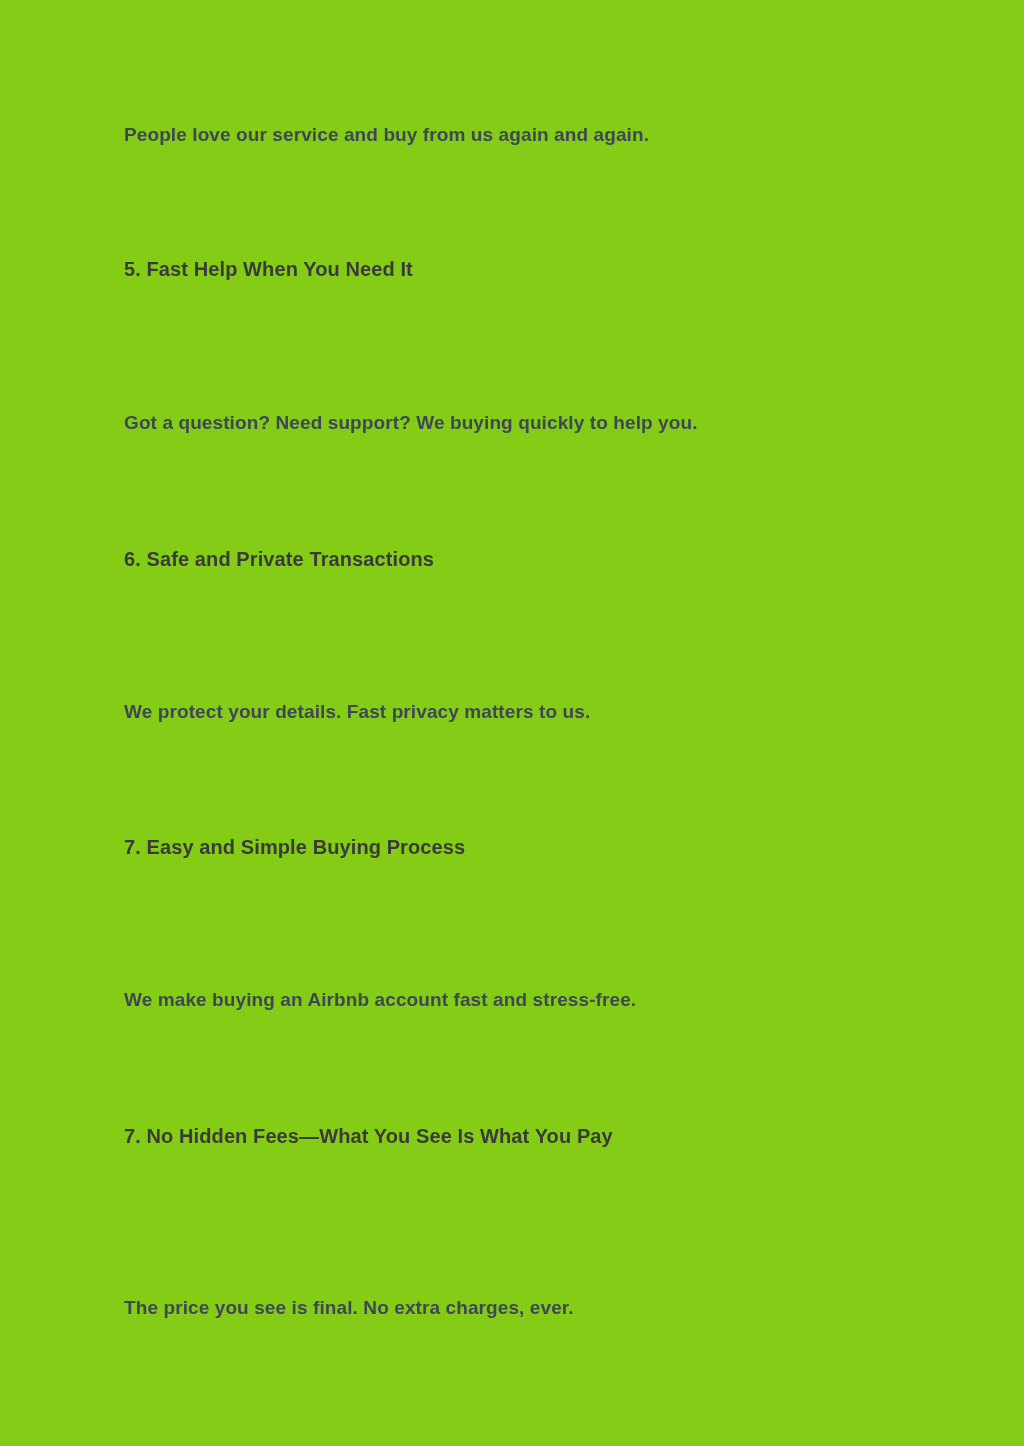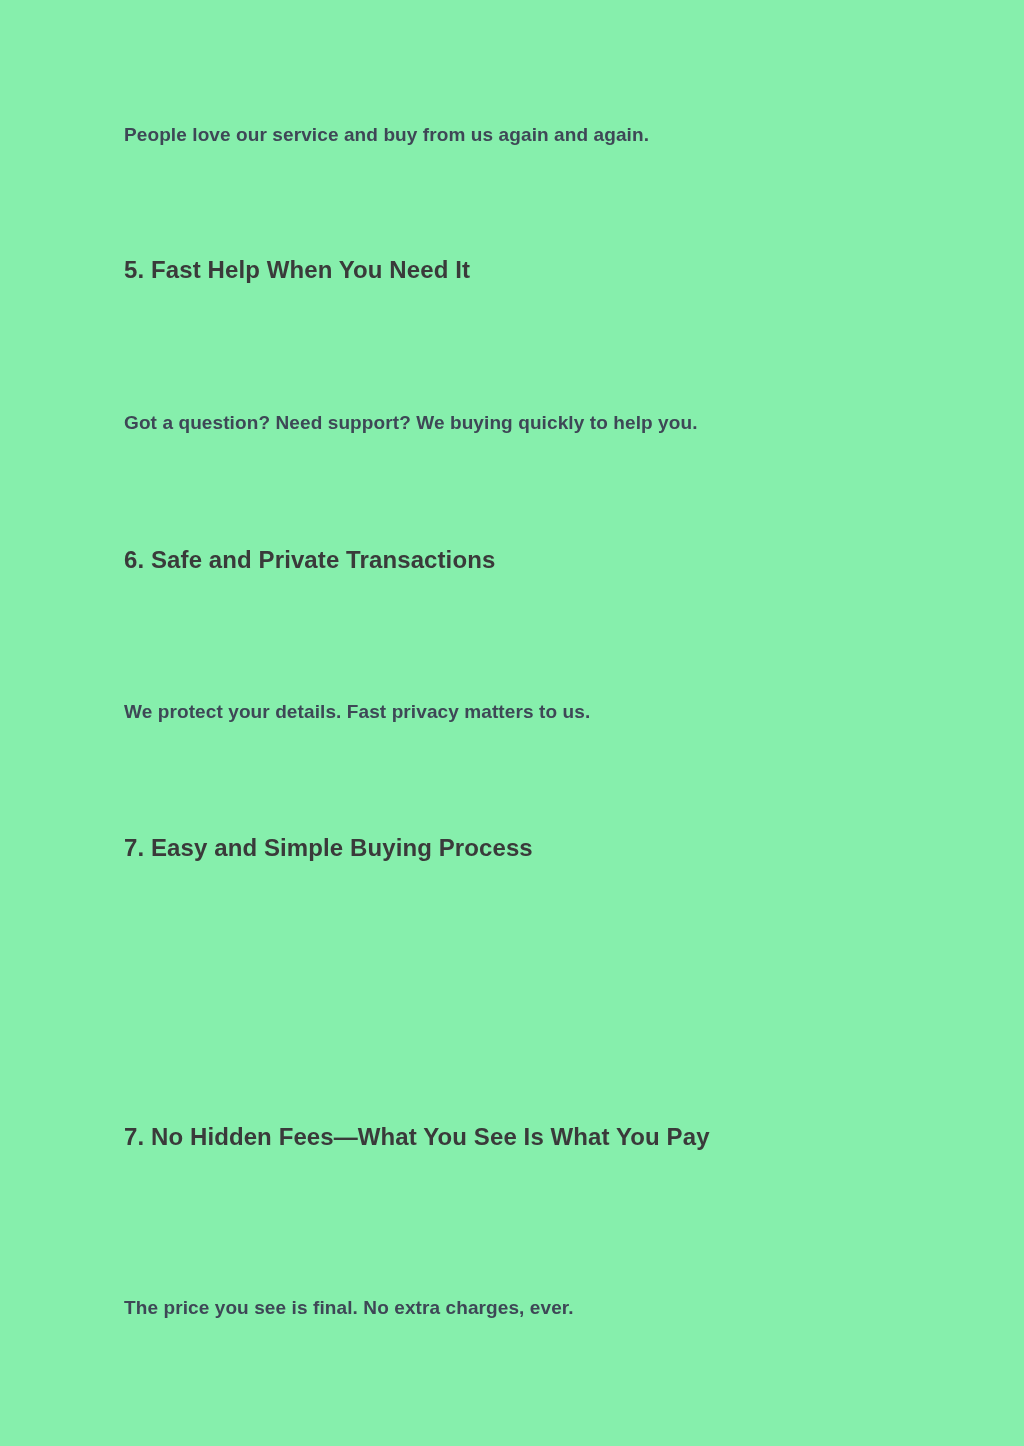--- a/index.html
+++ b/index.html
@@ -4,39 +4,39 @@
 <style>
   html, body {
     margin: 0;
     padding: 0;
     background: #ffffff;
   }
   .page {
     position: relative;
     width: 1024px;
     height: 1446px;
-    background: #86efac;
+    background: #84cc16;
     overflow: hidden;
     font-family: "Liberation Sans", sans-serif;
   }
   .line {
     position: absolute;
     left: 124px;
     margin: 0;
     white-space: nowrap;
     font-weight: 700;
     letter-spacing: 0.1px;
   }
   .line.body {
     font-size: 19px;
     line-height: 22px;
     color: #3e4756;
   }
   .line.heading {
-    font-size: 24px;
+    font-size: 20px;
     line-height: 23px;
     color: #3a3a3a;
   }
   
   .pos-1 { top: 124px; }
   .pos-2 { top: 258px; }
   .pos-3 { top: 412px; }
   .pos-4 { top: 548px; text-align: center; }
   .pos-5 { top: 701px; }
   .pos-6 { top: 836px; }
@@ -53,17 +53,18 @@
   <p class="line heading pos-2">5. Fast Help When You Need It</p>
 
   <p class="line body pos-3">Got a question? Need support? We buying quickly to help you.</p>
 
   <p class="line heading pos-4">6. Safe and Private Transactions</p>
 
   <p class="line body pos-5">We protect your details. Fast privacy matters to us.</p>
 
   <p class="line heading pos-6">7. Easy and Simple Buying Process</p>
 
+  <p class="line body pos-7">We make buying an Airbnb account fast and stress-free.</p>
 
   <p class="line heading pos-8">7. No Hidden Fees—What You See Is What You Pay</p>
 
   <p class="line body pos-9">The price you see is final. No extra charges, ever.</p>
 </div>
 
 </body></html>

